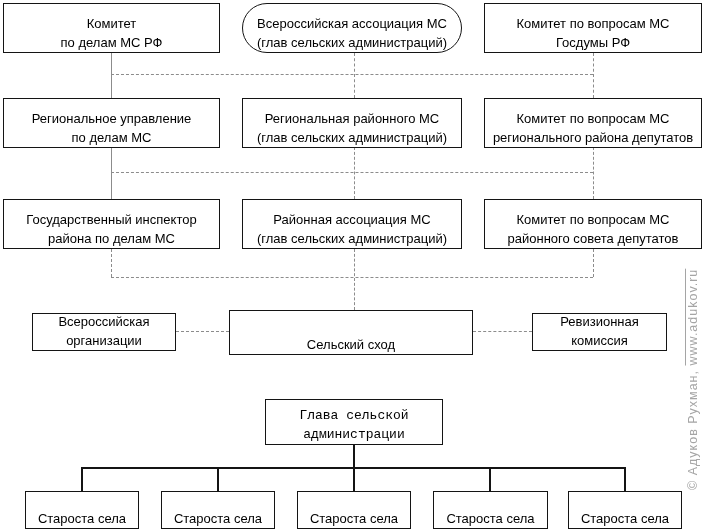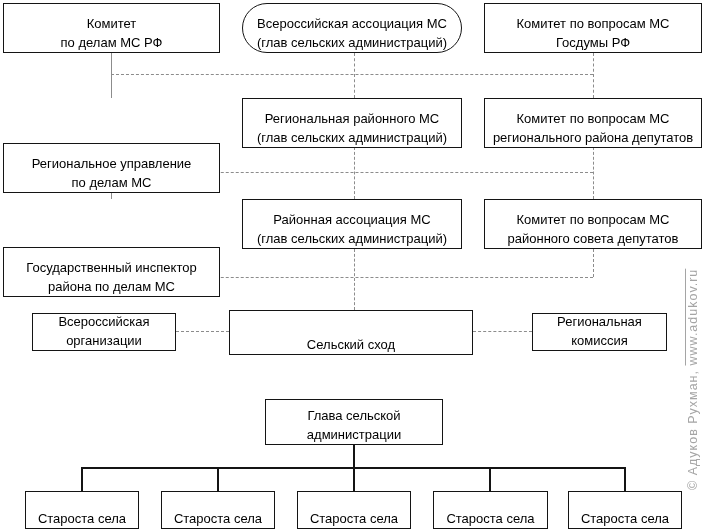--- a/index.html
+++ b/index.html
@@ -9,31 +9,31 @@
   }
   
   .box{
     position:absolute;box-sizing:border-box;border:1.5px solid #141414;background:#fff;
     display:flex;flex-direction:column;align-items:center;justify-content:flex-end;
     text-align:center;font-size:13px;line-height:19px;z-index:2;
   }
   .b-f0{left:3px;top:3px;width:217px;height:50px;}
   .b-f1{left:242px;top:3px;width:220px;height:50px;border-radius:25px;}
   .b-f2{left:484px;top:3px;width:218px;height:50px;}
-  .b-r0{left:3px;top:98px;width:217px;height:50px;margin-top:45px;}
+  .b-r0{left:3px;top:98px;width:217px;height:50px;}
   .b-r1{left:242px;top:98px;width:220px;height:50px;}
   .b-r2{left:484px;top:98px;width:218px;height:50px;}
-  .b-d0{left:3px;top:199px;width:217px;height:50px;margin-top:48px;}
+  .b-d0{left:3px;top:199px;width:217px;height:50px;}
   .b-d1{left:242px;top:199px;width:220px;height:50px;}
   .b-d2{left:484px;top:199px;width:218px;height:50px;}
   .b-public{left:32px;top:313px;width:144px;height:38px;}
   .b-assembly{left:229px;top:310px;width:244px;height:45px;z-index:3;}
   .b-audit{left:532px;top:313px;width:135px;height:38px;}
   .b-council{left:245px;top:353.5px;width:217px;height:46.5px;z-index:4;}
-  .b-head{left:265px;top:398.5px;width:178px;height:46.5px;z-index:5;}
+  .b-head{left:265px;top:398.5px;width:178px;height:46.5px;z-index:5;font-family:Liberation Mono, monospace;}
   .b-e0{left:25px;top:491px;width:114px;height:38px;}
   .b-e1{left:161px;top:491px;width:114px;height:38px;}
   .b-e2{left:297px;top:491px;width:114px;height:38px;}
   .b-e3{left:433px;top:491px;width:115px;height:38px;}
   .b-e4{left:568px;top:491px;width:114px;height:38px;}
   
   .vs{position:absolute;width:0;border-left:1px solid #8c8c8c;z-index:1;}
   .vd{position:absolute;width:0;border-left:1px dashed #8c8c8c;z-index:1;}
   .hd{position:absolute;height:0;border-top:1px dashed #8c8c8c;z-index:1;}
   .l-v1{left:111px;top:53px;height:45px;}
@@ -134,21 +134,21 @@
   </div>
 
   <div class="box b-public">
     <span>Всероссийская</span>
     <span>организации</span>
   </div>
   <div class="box b-assembly">
     <span>Сельский сход</span>
   </div>
   <div class="box b-audit">
-    <span>Региональная</span>
+    <span>Ревизионная</span>
     <span>комиссия</span>
   </div>
   <div class="box b-head">
     <span>Глава сельской</span>
     <span>администрации</span>
   </div>
 
   <div class="box b-e0">
     <span>Староста села</span>
   </div>

